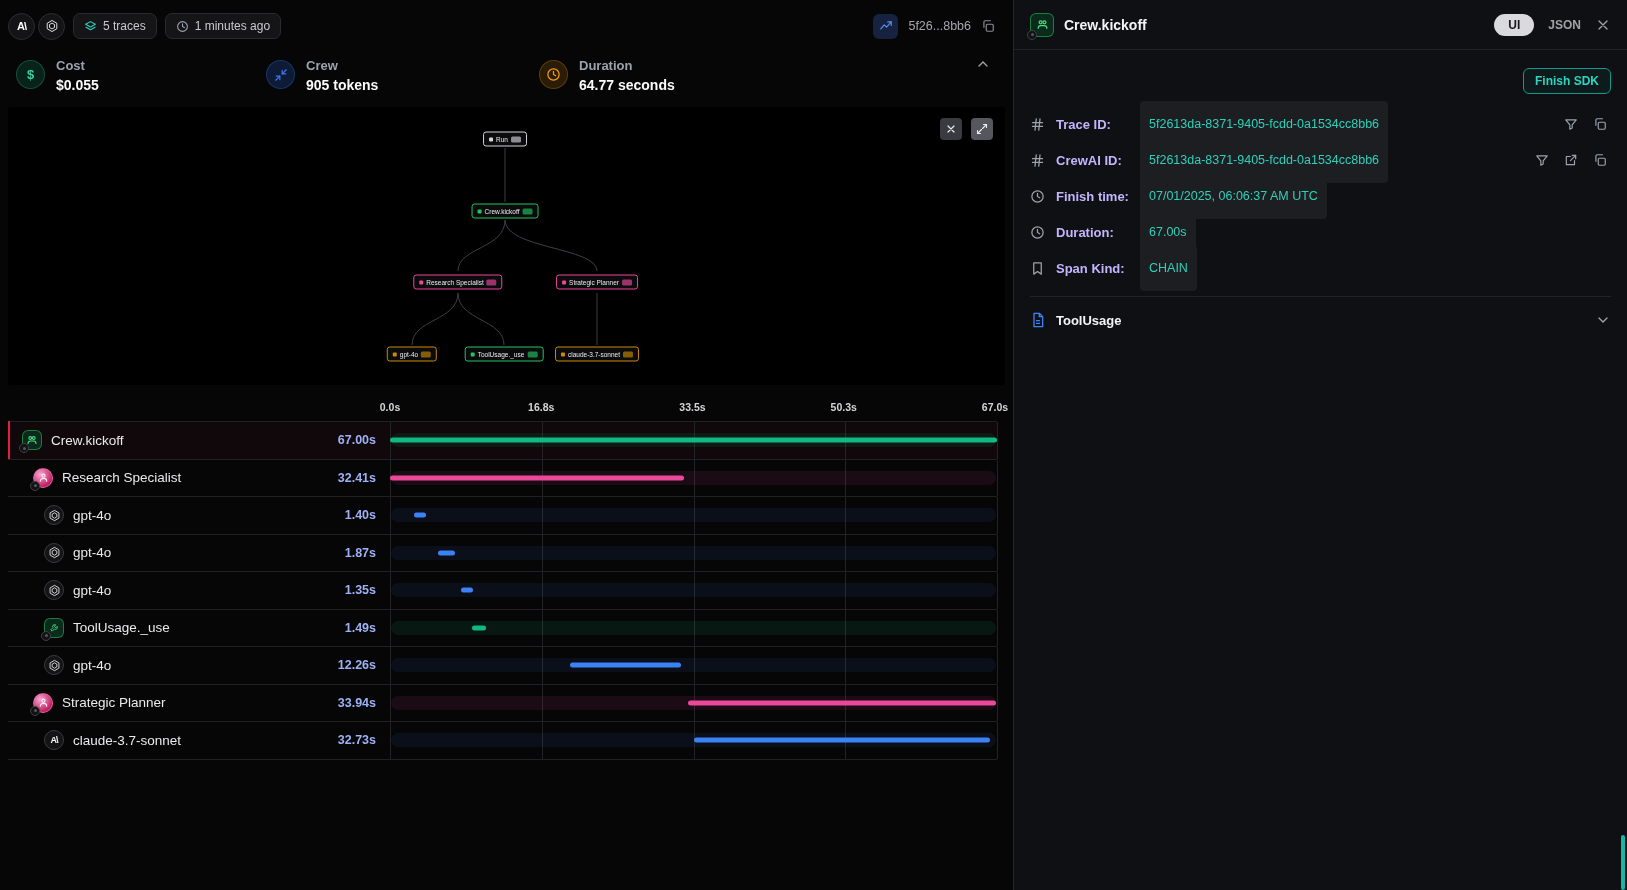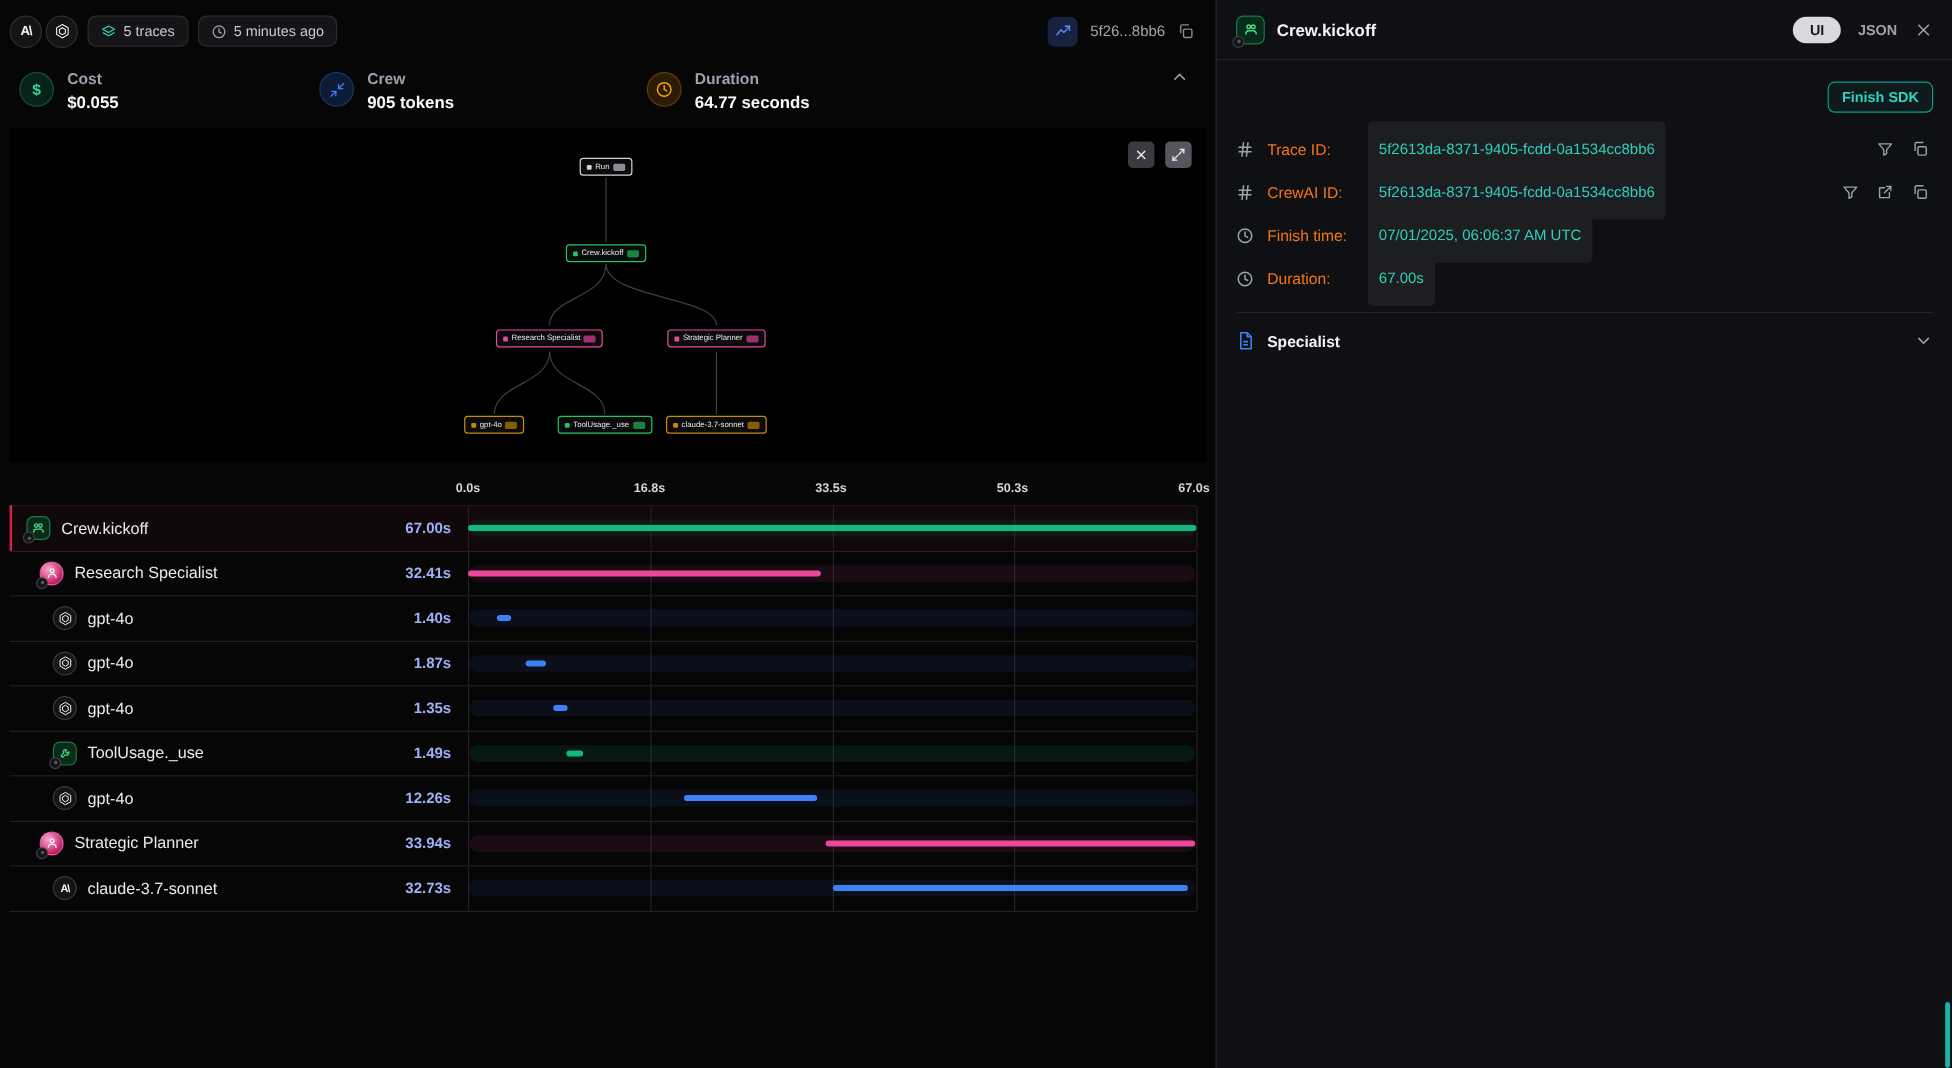--- a/index.html
+++ b/index.html
@@ -88,21 +88,21 @@
   .tab-pill { background:#d9d9de; color:#17171a; border:none; border-radius:999px; padding:4px 14px;
     font-size:12px; font-weight:700; font-family:inherit; cursor:pointer; }
   .tab-json { font-size:12px; font-weight:600; color:#a1a1aa; cursor:pointer; }
   .sb-close { color:#a1a1aa; display:flex; cursor:pointer; }
   .sdk-row { display:flex; justify-content:flex-end; padding:18px 16px 8px; }
   .sdk-badge { border:1px solid #0f9a8c; color:#2dd4bf; background:rgba(13,148,136,.08);
     font-size:12px; font-weight:700; padding:5px 11px; border-radius:6px; }
   .fields { padding:4px 16px 0; }
   .f-row { display:flex; align-items:center; height:36px; gap:10px; }
   .f-icon { width:16px; color:#9ca3af; display:flex; flex:none; }
-  .f-label { min-width:74px; font-size:13px; color:#f97316; font-weight:400; }
+  .f-label { min-width:74px; font-size:13px; color:#c4b5fd; font-weight:700; }
   .f-value { background:#1d1e22; border-radius:4px; padding:16px 9px; font-size:12.5px; color:#2fd0ba; white-space:nowrap; }
   .f-actions { margin-left:auto; display:flex; gap:15px; color:#9ca3af; padding-right:4px; }
   .f-actions > span { display:flex; cursor:pointer; }
   .attr-row { margin:10px 16px 0; border-top:1px solid #222227; padding-top:15px; display:flex; align-items:center; gap:10px; }
   .attr-label { font-size:13px; font-weight:700; color:#f4f4f5; }
   .attr-chevron { margin-left:auto; color:#a1a1aa; display:flex; cursor:pointer; }
   .scroll-thumb { position:absolute; right:2px; bottom:0; width:4px; height:55px; background:#14b8a6; border-radius:2px; }
 </style>
 </head>
 <body>
@@ -128,21 +128,21 @@
       </span>
       <span>5 traces</span>
     </span>
     <span class="chip">
       <span class="c-icon gray">
         <svg viewBox="0 0 24 24" width="13" height="13" fill="none" stroke="currentColor" stroke-width="2" stroke-linecap="round">
             <circle cx="12" cy="12" r="9"></circle>
             <path d="M12 7v5l3.5 2"></path>
           </svg>
       </span>
-      <span>5 minutes ago</span>
+      <span>1 minutes ago</span>
     </span>
     <span class="topbar-right">
       <span class="icon-btn-blue">
         <svg viewBox="0 0 24 24" width="14" height="14" fill="none" stroke="currentColor" stroke-width="2" stroke-linecap="round" stroke-linejoin="round">
             <path d="M3 17l6-7 4 4 8-9"></path>
             <path d="M15 5h6v6"></path>
           </svg>
       </span>
       <span class="trace-short">5f26...8bb6</span>
       <span class="icon-plain">
@@ -586,32 +586,41 @@
       <span class="f-icon">
         <svg viewBox="0 0 24 24" width="15" height="15" fill="none" stroke="currentColor" stroke-width="2" stroke-linecap="round">
             <circle cx="12" cy="12" r="9"></circle>
             <path d="M12 7v5l3.5 2"></path>
           </svg>
       </span>
       <span class="f-label">Duration:</span>
       <span class="f-value">67.00s</span>
     </div>
 
+    <div class="f-row">
+      <span class="f-icon">
+        <svg viewBox="0 0 24 24" width="15" height="15" fill="none" stroke="currentColor" stroke-width="2" stroke-linejoin="round">
+            <path d="M6 3h12v18l-6-4.2L6 21z"></path>
+          </svg>
+      </span>
+      <span class="f-label">Span Kind:</span>
+      <span class="f-value">CHAIN</span>
+    </div>
 
   </div>
 
   <div class="attr-row">
     <span class="f-icon" style="color:#3b82f6">
       <svg viewBox="0 0 24 24" width="16" height="16" fill="none" stroke="currentColor" stroke-width="2" stroke-linejoin="round">
           <path d="M6 2h8l5 5v15H6z"></path>
           <path d="M14 2v5h5"></path>
           <path d="M9 13h6M9 17h6"></path>
         </svg>
     </span>
-    <span class="attr-label">Specialist</span>
+    <span class="attr-label">ToolUsage</span>
     <span class="attr-chevron">
       <svg viewBox="0 0 24 24" width="16" height="16" fill="none" stroke="currentColor" stroke-width="2" stroke-linecap="round">
           <path d="M6 9l6 6 6-6"></path>
         </svg>
     </span>
   </div>
 
   <span class="scroll-thumb"></span>
 </div>
 

